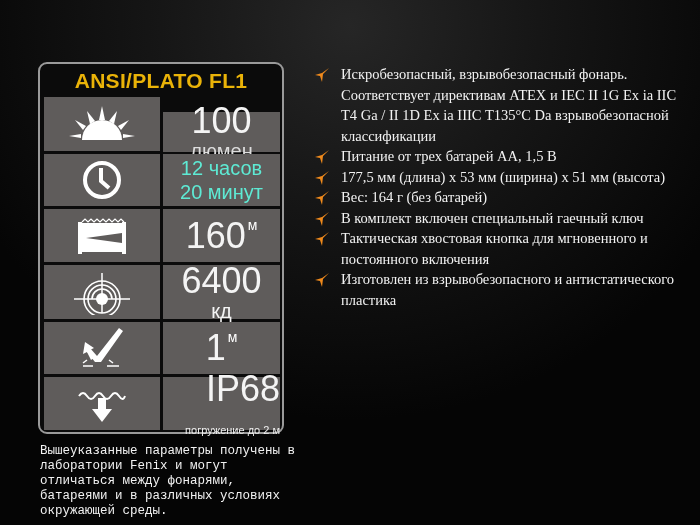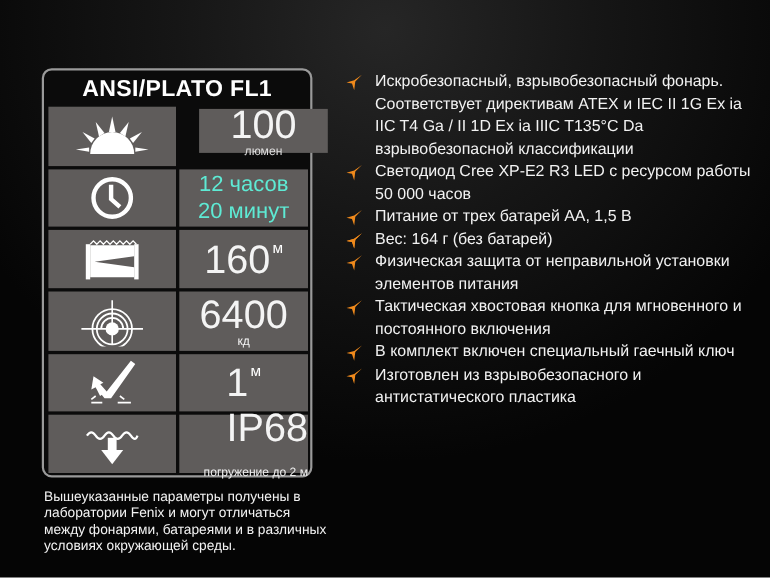--- a/index.html
+++ b/index.html
@@ -9,64 +9,64 @@
     font-family: "Liberation Sans", sans-serif;
     color:#fff;
   }
   .spec-box {
     position:absolute; left:38px; top:62px; width:246px; height:372px;
     border:2px solid #9a9a9a; border-radius:9px; box-sizing:border-box;
     background:#0b0b0b;
   }
   .spec-title {
     position:absolute; left:0; right:0; top:5px; text-align:center;
-    color:#ffffff; font-weight:bold; font-size:21px; letter-spacing:0.3px;
+    color:#eab308; font-weight:bold; font-size:21px; letter-spacing:0.3px;
   }
   .cell {
     position:absolute; background:#5f5c5b; box-sizing:border-box;
     display:flex; flex-direction:column; align-items:center; justify-content:center;
     text-align:center; line-height:1;
   }
   .icon-cell svg { display:block; }
   .val-big { font-size:36px; color:#f4f4f4; }
-  .val-unit-small { font-size:11px; color:#f4f4f4; }
+  .val-unit-small { font-size:20px; color:#f4f4f4; }
   .val-unit-inline { font-size:14px; margin-left:2px; }
   .val-two { font-size:20px; color:#5eead4; line-height:1.2; }
   .row-inline { display:flex; align-items:flex-start; }
   .note {
     position:absolute; left:40px; top:444px; width:260px;
-    font-size:12.5px; line-height:15px; color:#f2f2f2;
+    font-size:12.5px; line-height:15px; color:#f2f2f2;font-family:Liberation Mono, monospace;
   }
   .features {
     position:absolute; left:314px; top:64px; width:380px;
     list-style:none; margin:0; padding:0;
     font-size:14.5px; line-height:20.5px; color:#f2f2f2;
   }
-  .features li { position:relative; padding-left:27px; }
+  .features li { position:relative; padding-left:27px;font-family:Liberation Serif, serif; }
   .bullet { position:absolute; left:0; top:3px; width:16px; height:16px; }
 </style>
 </head>
 <body>
 
 <div class="spec-box">
   <div class="spec-title">ANSI/PLATO FL1</div>
 
   <div class="cell icon-cell" style="left:4px;top:33px;width:116px;height:54px;">
     <svg width="70" height="40" viewBox="0 0 70 40">
       <path d="M15 36 A20 20 0 0 1 55 36 Z" fill="#fff"></path>
       <polygon points="35,2 32,16 38,16" fill="#fff"></polygon>
       <polygon points="20,7 23,20 28,17" fill="#fff"></polygon>
       <polygon points="50,7 42,17 47,20" fill="#fff"></polygon>
       <polygon points="8,16 16,26 19,22" fill="#fff"></polygon>
       <polygon points="62,16 51,22 54,26" fill="#fff"></polygon>
       <polygon points="2,32 14,30 14,34" fill="#fff"></polygon>
       <polygon points="68,32 56,30 56,34" fill="#fff"></polygon>
     </svg>
   </div>
-  <div class="cell" style="left:123px;top:35px;width:117px;height:40px;margin-left:18px;">
+  <div class="cell" style="left:123px;top:48px;width:117px;height:40px;">
     <div class="val-big">100</div>
     <div class="val-unit-small" style="margin-top:2px;color:#ddd;">люмен</div>
   </div>
 
   <div class="cell icon-cell" style="left:4px;top:90px;width:116px;height:52px;">
     <svg width="42" height="42" viewBox="0 0 42 42">
       <circle cx="21" cy="21" r="17" fill="none" stroke="#fff" stroke-width="4"></circle>
       <polyline points="20,9 20,22 28,29" fill="none" stroke="#fff" stroke-width="4"></polyline>
     </svg>
   </div>
@@ -138,35 +138,29 @@
 </div>
 
 <div class="note">Вышеуказанные параметры получены в лаборатории Fenix и могут отличаться между фонарями, батареями и в различных условиях окружающей среды.</div>
 
 <ul class="features">
   <li><svg class="bullet" viewBox="0 0 16 16">
         <polygon points="15,1 9,7 8,15 6,9 1,8 8,6" fill="#f08a1c"></polygon>
       </svg><span>Искробезопасный, взрывобезопасный фонарь. Соответствует директивам ATEX и IEC II 1G Ex ia IIC T4 Ga / II 1D Ex ia IIIC T135°C Da взрывобезопасной классификации</span></li>
   <li><svg class="bullet" viewBox="0 0 16 16">
         <polygon points="15,1 9,7 8,15 6,9 1,8 8,6" fill="#f08a1c"></polygon>
-      </svg><span>Светодиод Cree XP-E2 R3 LED с ресурсом работы 50 000 часов</span></li>
-  <li><svg class="bullet" viewBox="0 0 16 16">
-        <polygon points="15,1 9,7 8,15 6,9 1,8 8,6" fill="#f08a1c"></polygon>
       </svg><span>Питание от трех батарей АА, 1,5 В</span></li>
   <li><svg class="bullet" viewBox="0 0 16 16">
         <polygon points="15,1 9,7 8,15 6,9 1,8 8,6" fill="#f08a1c"></polygon>
-      </svg></li>
+      </svg><span>177,5 мм (длина) x 53 мм (ширина) x 51 мм (высота)</span></li>
   <li><svg class="bullet" viewBox="0 0 16 16">
         <polygon points="15,1 9,7 8,15 6,9 1,8 8,6" fill="#f08a1c"></polygon>
       </svg><span>Вес: 164 г (без батарей)</span></li>
   <li><svg class="bullet" viewBox="0 0 16 16">
         <polygon points="15,1 9,7 8,15 6,9 1,8 8,6" fill="#f08a1c"></polygon>
-      </svg><span>Физическая защита от неправильной установки элементов питания</span></li>
+      </svg><span>В комплект включен специальный гаечный ключ</span></li>
   <li><svg class="bullet" viewBox="0 0 16 16">
         <polygon points="15,1 9,7 8,15 6,9 1,8 8,6" fill="#f08a1c"></polygon>
       </svg><span>Тактическая хвостовая кнопка для мгновенного и постоянного включения</span></li>
-  <li><svg class="bullet" viewBox="0 0 16 16">
-        <polygon points="15,1 9,7 8,15 6,9 1,8 8,6" fill="#f08a1c"></polygon>
-      </svg><span>В комплект включен специальный гаечный ключ</span></li>
   <li><svg class="bullet" viewBox="0 0 16 16">
         <polygon points="15,1 9,7 8,15 6,9 1,8 8,6" fill="#f08a1c"></polygon>
       </svg><span>Изготовлен из взрывобезопасного и антистатического пластика</span></li>
 </ul>
 
 </body></html>

